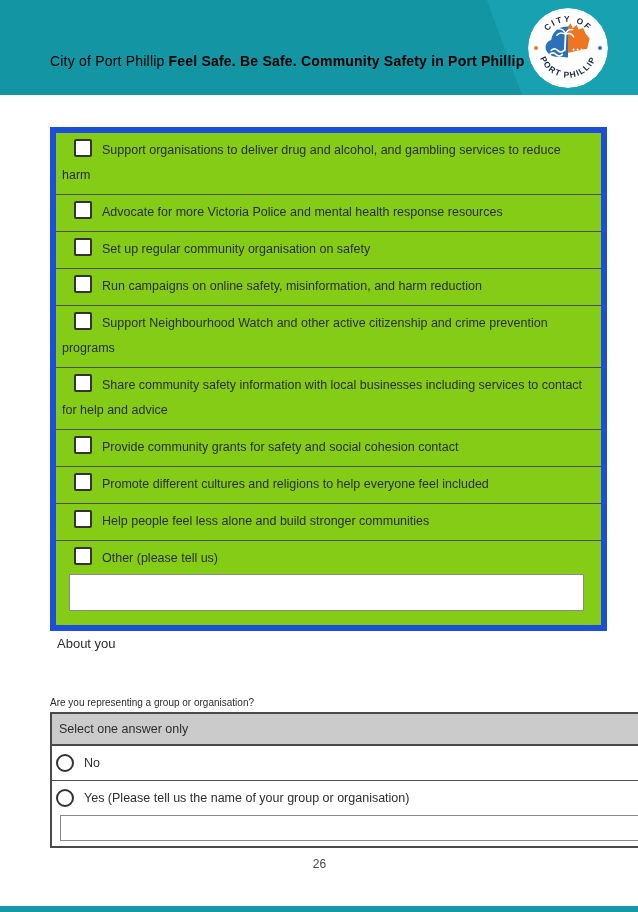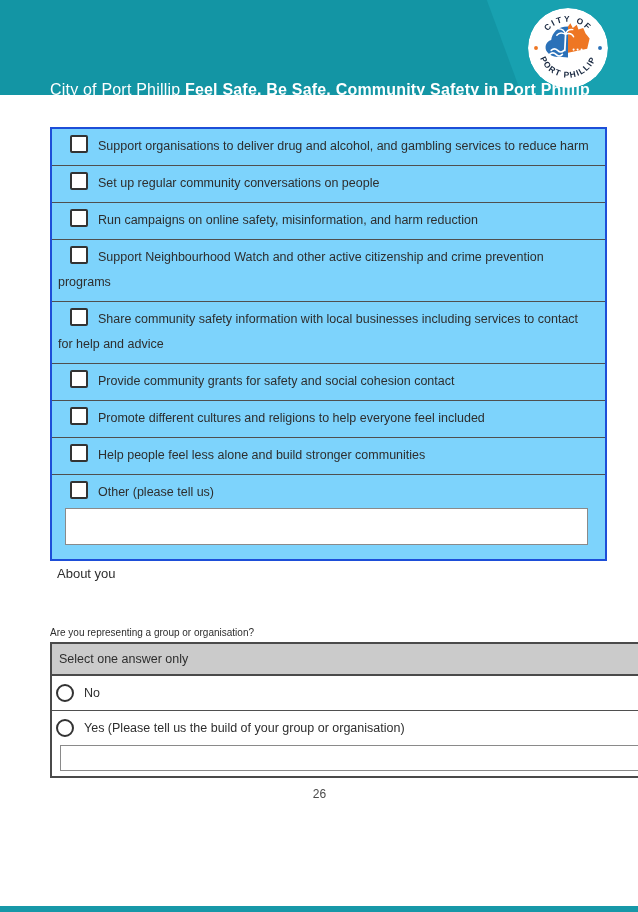--- a/index.html
+++ b/index.html
@@ -4,27 +4,27 @@
 <style>
   html,body{margin:0;padding:0;}
   body{
     width:638px;height:912px;position:relative;background:#ffffff;overflow:hidden;
     font-family:"Liberation Sans","DejaVu Sans",sans-serif;color:#2e2e2e;
   }
   
   .header{position:relative;width:638px;height:95px;background:#1395A4;overflow:hidden;}
   .header-diag{position:absolute;inset:0;background:#18A1B0;
     clip-path:polygon(76.3% 0,100% 0,100% 100%,81.8% 100%);}
-  .header-text{position:absolute;left:50px;top:81px;font-size:16px;color:#ffffff;letter-spacing:.2px;white-space:nowrap;}
+  .header-text{position:absolute;left:50px;top:53px;font-size:14px;color:#000000;letter-spacing:.2px;white-space:nowrap;}
   .header-text b{font-weight:bold;}
   .logo{position:absolute;left:528px;top:8px;width:80px;height:80px;border-radius:50%;}
   
   .content{margin-left:50px;width:557px;}
   
-  .check-table{margin-top:32px;border:2px solid #1d4ed8;background:#7dd3fc;}
+  .check-table{margin-top:32px;border:6px solid #1d4ed8;background:#84cc16;}
   .check-row{border-top:1px solid #4f4f4f;padding:5px 10px 6px 6px;font-size:12.5px;line-height:25px;}
   .check-row:first-child{border-top:none;}
   .checkbox{display:inline-block;width:14px;height:14px;border:2px solid #333333;border-radius:2px;
     background:#fff;margin:0 10px 0 12px;vertical-align:-3px;}
   .free-input{display:block;box-sizing:border-box;width:calc(100% - 14px);margin:3px 7px 8px 7px;height:37px;
     border:1px solid #8a8a8a;background:#fff;font:inherit;padding:4px 6px;}
   .about-label{margin-top:5px;padding-left:7px;font-size:13px;}
   .question{margin-top:46px;font-size:10px;}
   
   .select-table{margin-top:4px;width:615px;border:2px solid #4a4a4a;box-sizing:border-box;background:#fff;}
@@ -73,22 +73,23 @@
       <circle cx="67" cy="52" r="1.3" fill="#ffffff"></circle>
     </g>
   </svg>
 </div>
 
 <div class="content">
 
   <div class="check-table" id="check-table">
   <div class="check-row"><span class="checkbox"></span><span>Support organisations to deliver drug and alcohol, and gambling services to reduce harm</span></div>
 
+  <div class="check-row"><span class="checkbox"></span><span>Advocate for more Victoria Police and mental health response resources</span></div>
 
-  <div class="check-row"><span class="checkbox"></span><span>Set up regular community conversations on people</span></div>
+  <div class="check-row"><span class="checkbox"></span><span>Set up regular community organisation on safety</span></div>
 
   <div class="check-row"><span class="checkbox"></span><span>Run campaigns on online safety, misinformation, and harm reduction</span></div>
 
   <div class="check-row"><span class="checkbox"></span><span>Support Neighbourhood Watch and other active citizenship and crime prevention programs</span></div>
 
   <div class="check-row"><span class="checkbox"></span><span>Share community safety information with local businesses including services to contact for help and advice</span></div>
 
   <div class="check-row"><span class="checkbox"></span><span>Provide community grants for safety and social cohesion contact</span></div>
 
 
@@ -109,21 +110,21 @@
   <div class="option-row">
     <div class="option-line">
       <span class="radio"></span>
             <span>No</span>
     </div>
   </div>
 
   <div class="option-row">
     <div class="option-line">
       <span class="radio"></span>
-            <span>Yes (Please tell us the build of your group or organisation)</span>
+            <span>Yes (Please tell us the name of your group or organisation)</span>
     </div>
   <input class="org-input" type="text" style="">
         </div>
 </div>
   </div>
 
   <div class="page-number">26</div>
 </div>
 
 <div class="footer-bar"></div>

